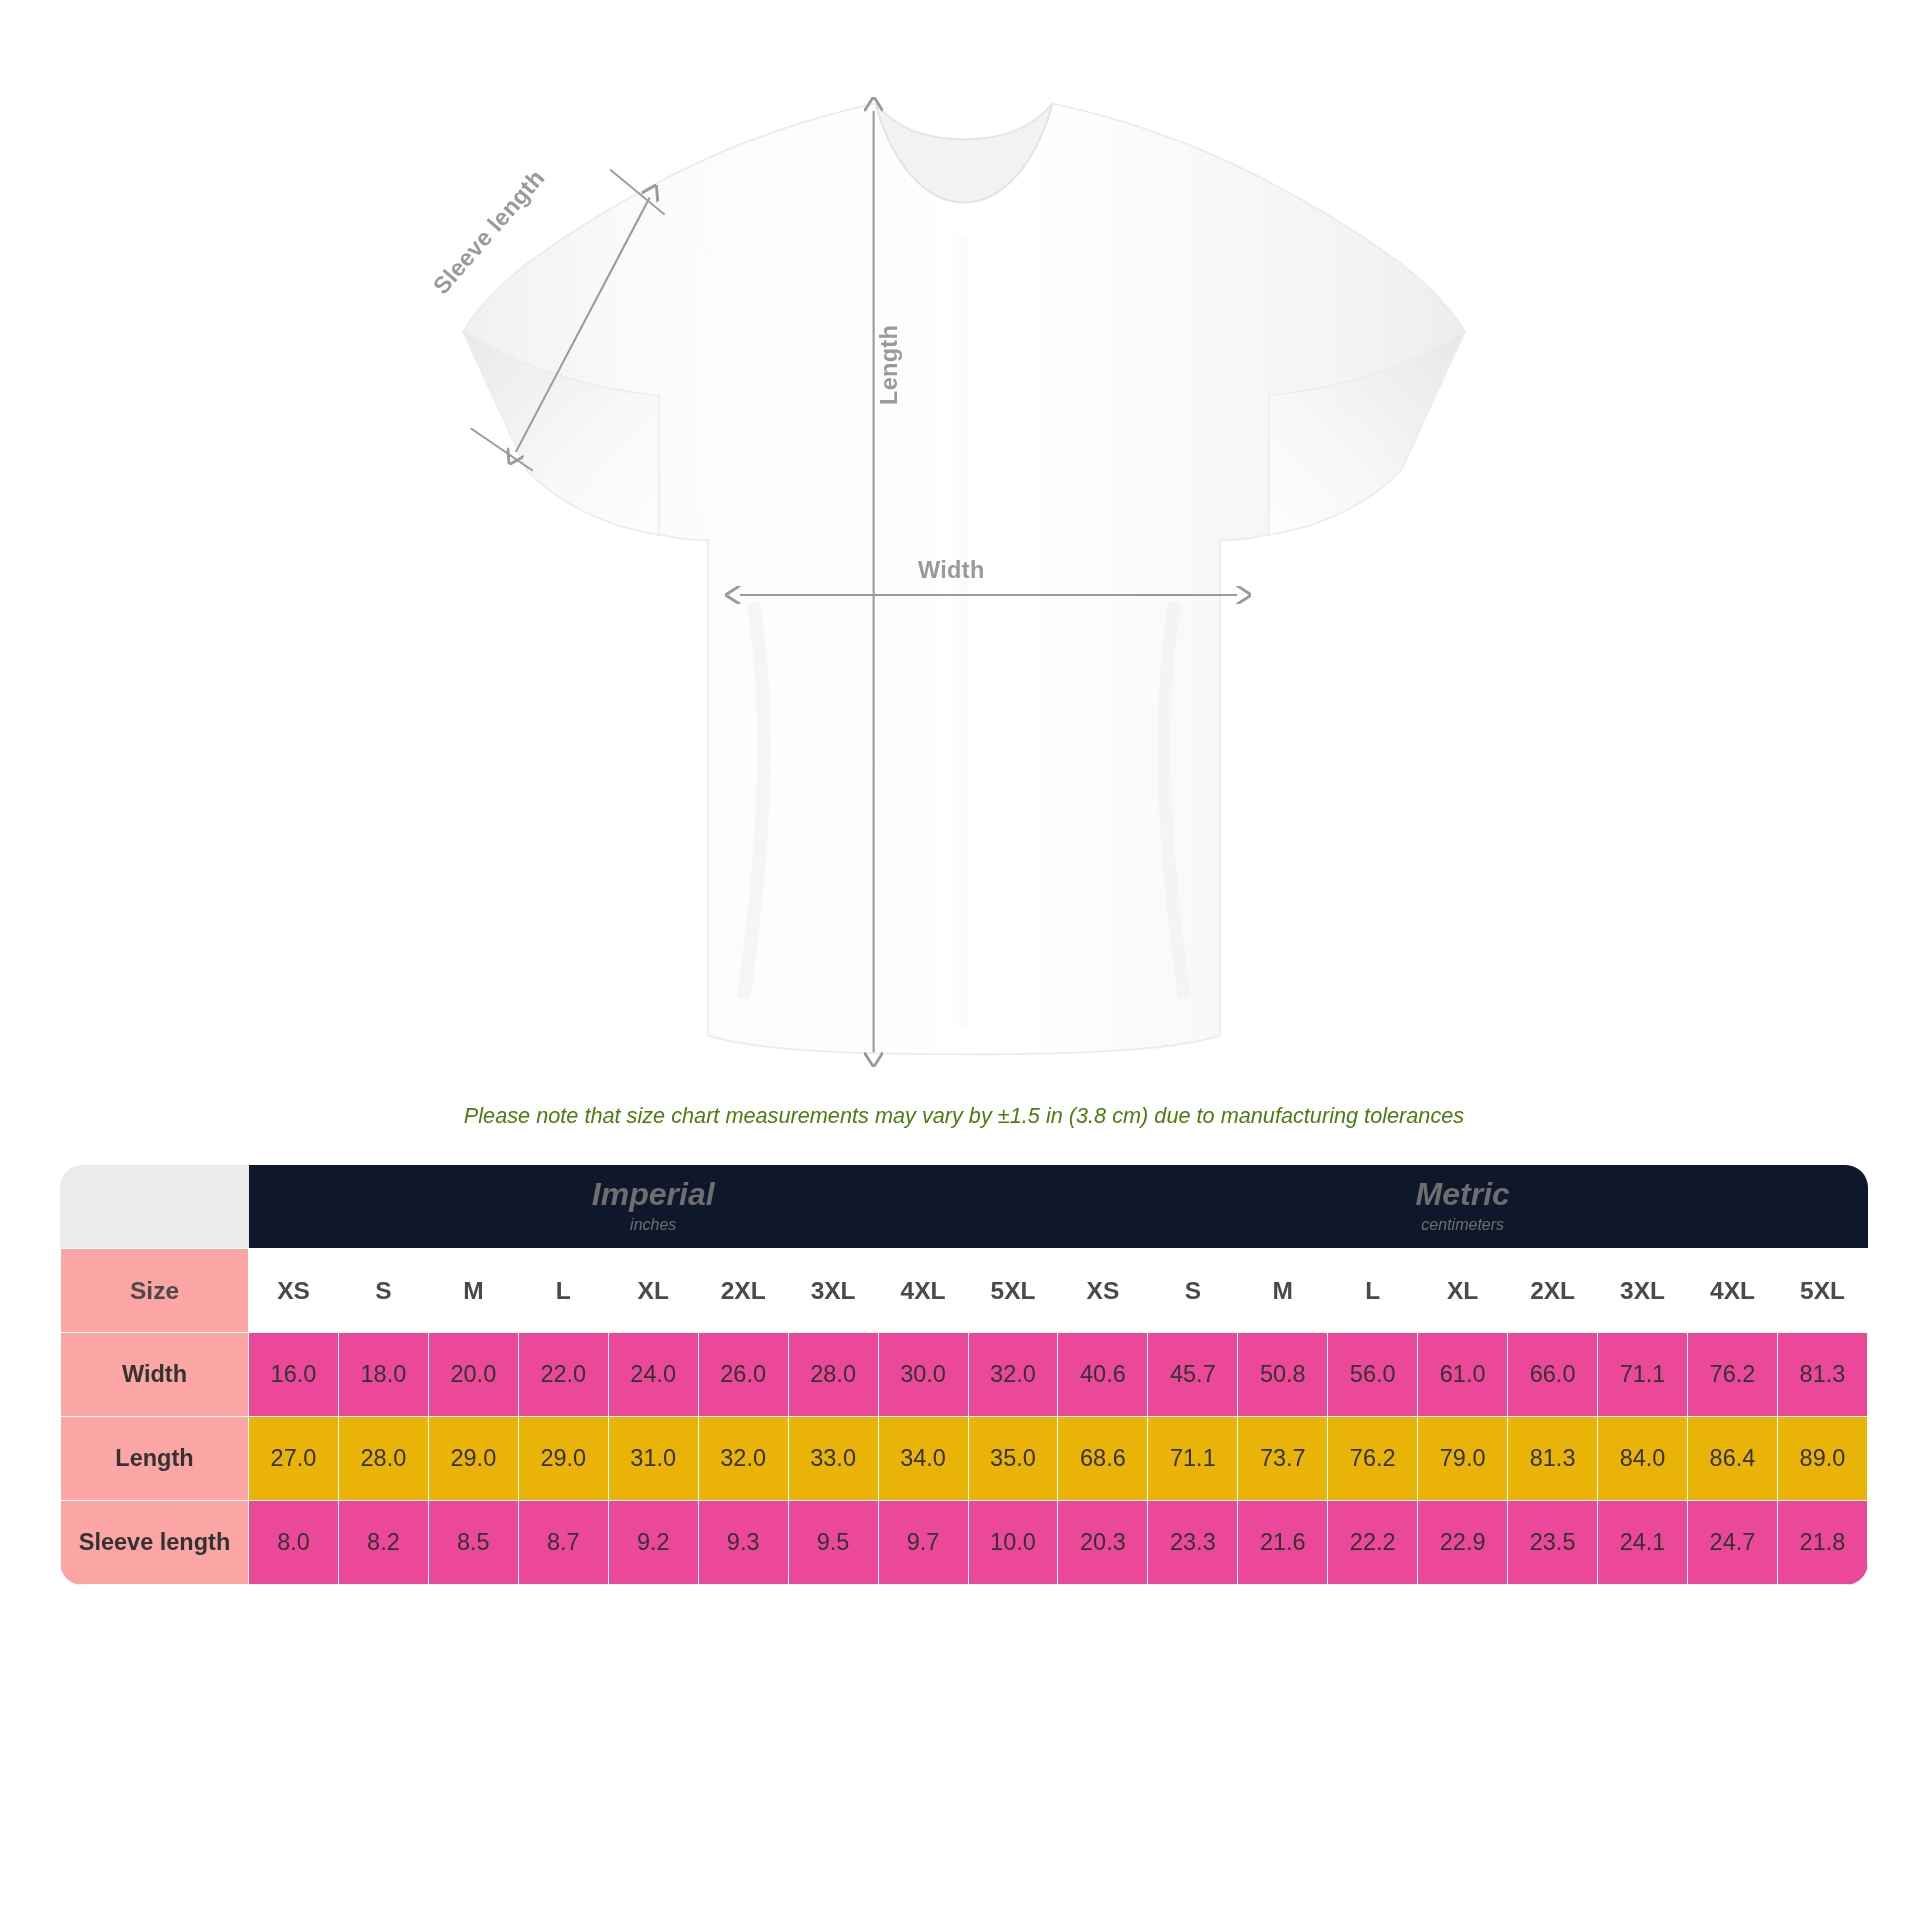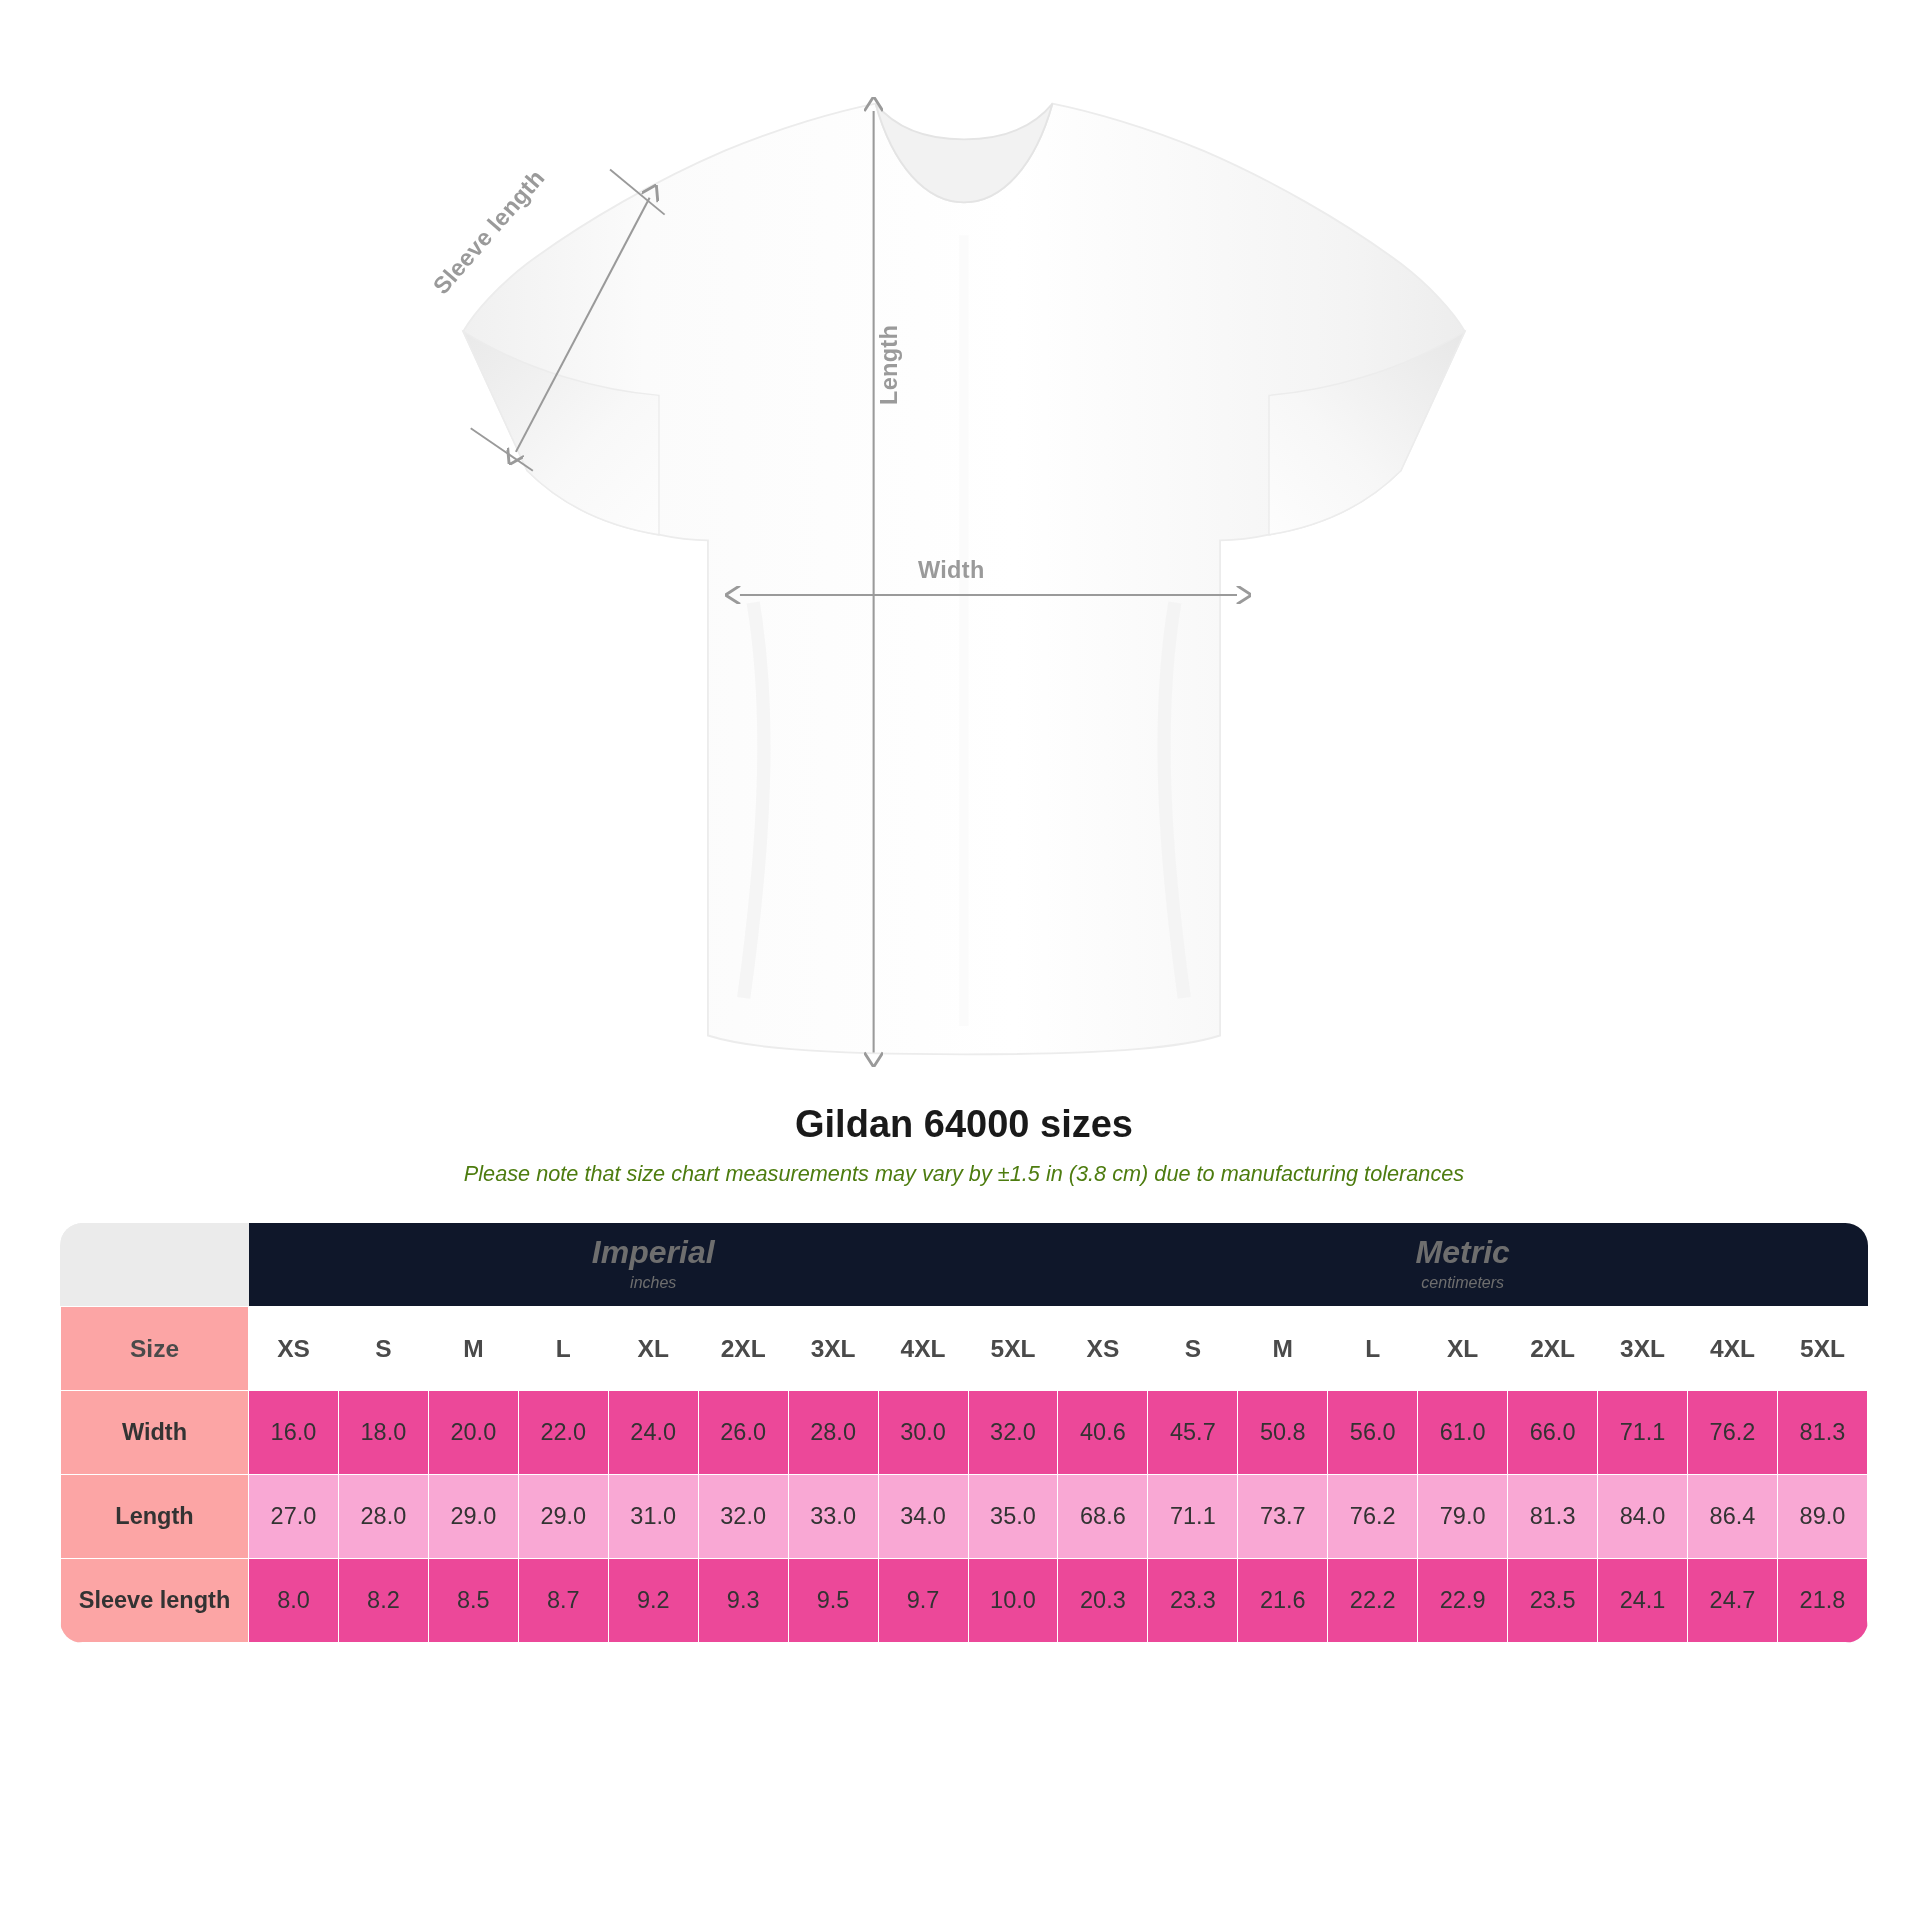--- a/index.html
+++ b/index.html
@@ -115,21 +115,21 @@
     background: #ebebeb;
     border: none !important;
   }
   tr.head-row td {
     background: #ffffff;
     font-weight: bold;
     font-size: 24.5px;
     color: #4a4a4a;
   }
   tr.data-row td {
-    background: #f9a8d4;
+    background: #eab308;
   }
   tr.data-row.alt td {
     background: #ec4899;
   }
   td.row-label {
     font-weight: bold;
     font-size: 24.5px;
     color: #4a4a4a;
   }
   tr.head-row td.row-label,
@@ -212,21 +212,20 @@
       <line x1="648" y1="180" x2="706" y2="228" stroke-width="2"></line>
     </g>
   </svg>
 
   <div class="dim-label label-sleeve">Sleeve length</div>
   <div class="dim-label label-length">Length</div>
   <div class="dim-label label-width">Width</div>
 </div>
 
 <div class="title-block">
-  <h1 class="chart-title">Gildan 64000 sizes</h1>
   <p class="chart-note">Please note that size chart measurements may vary by ±1.5 in (3.8 cm) due to manufacturing tolerances</p>
 </div>
 
 <div class="table-wrap">
   <table class="size-table">
     <colgroup>
       <col class="label-col">
     </colgroup>
     <thead>
       <tr>

